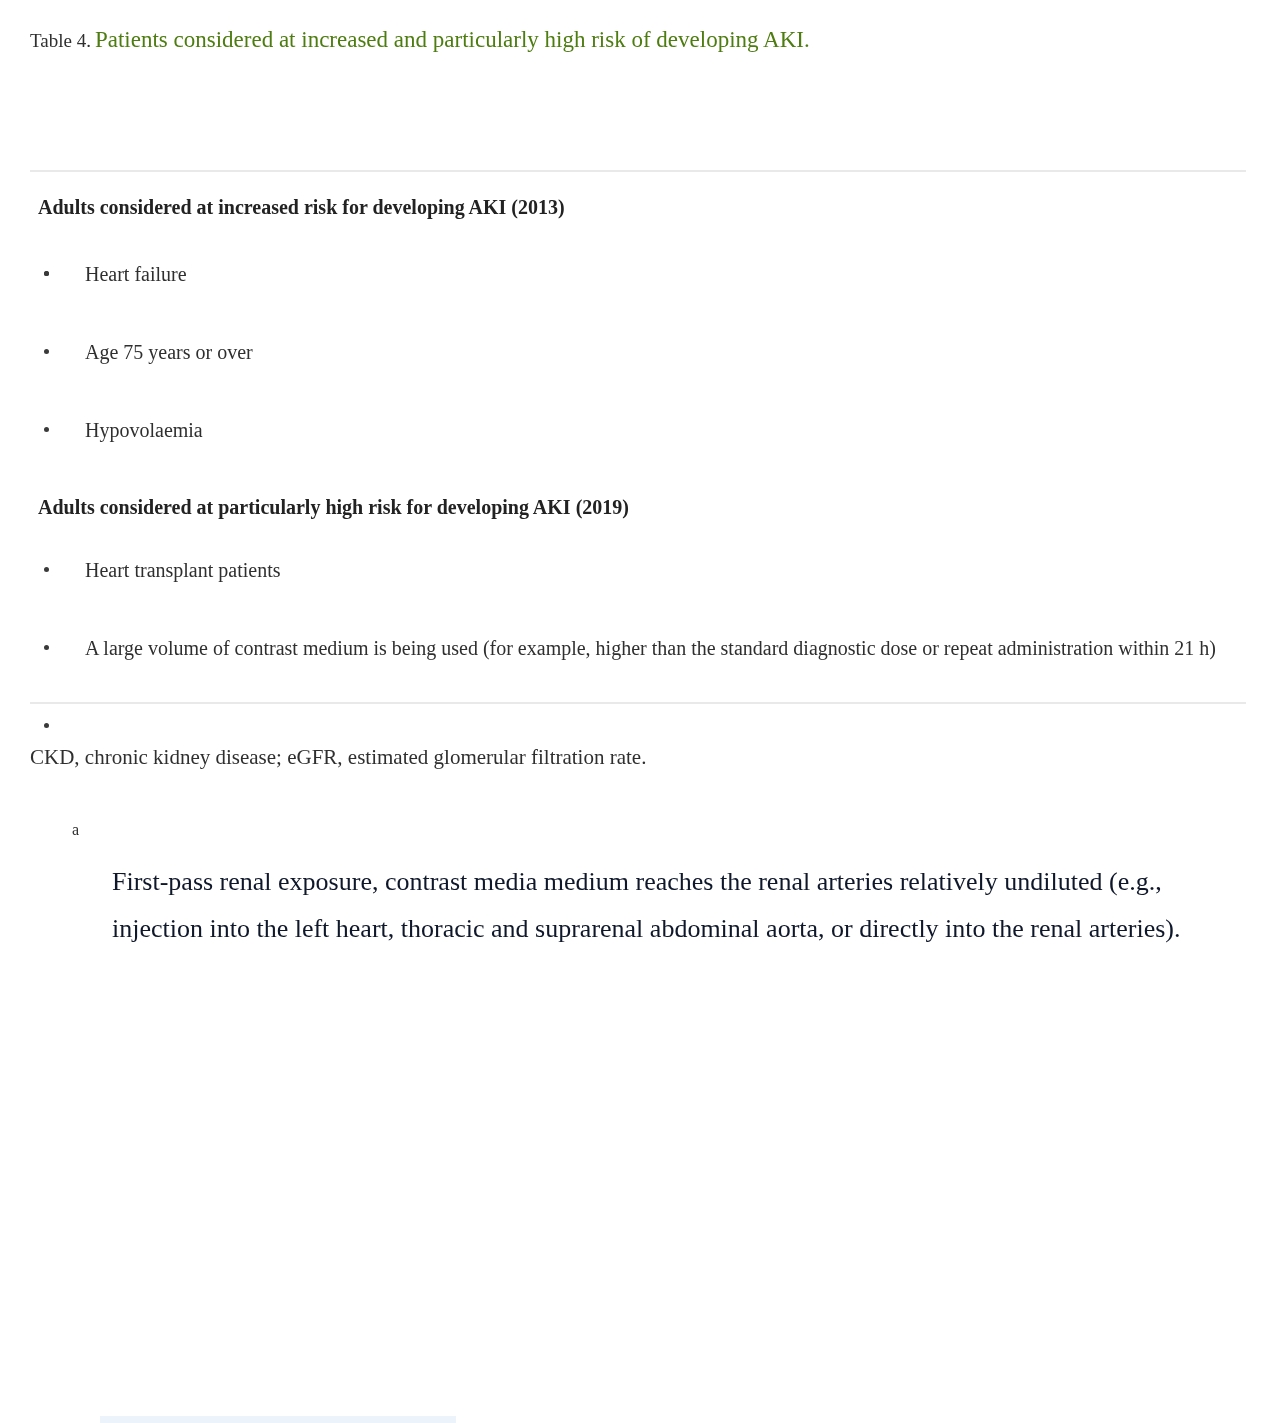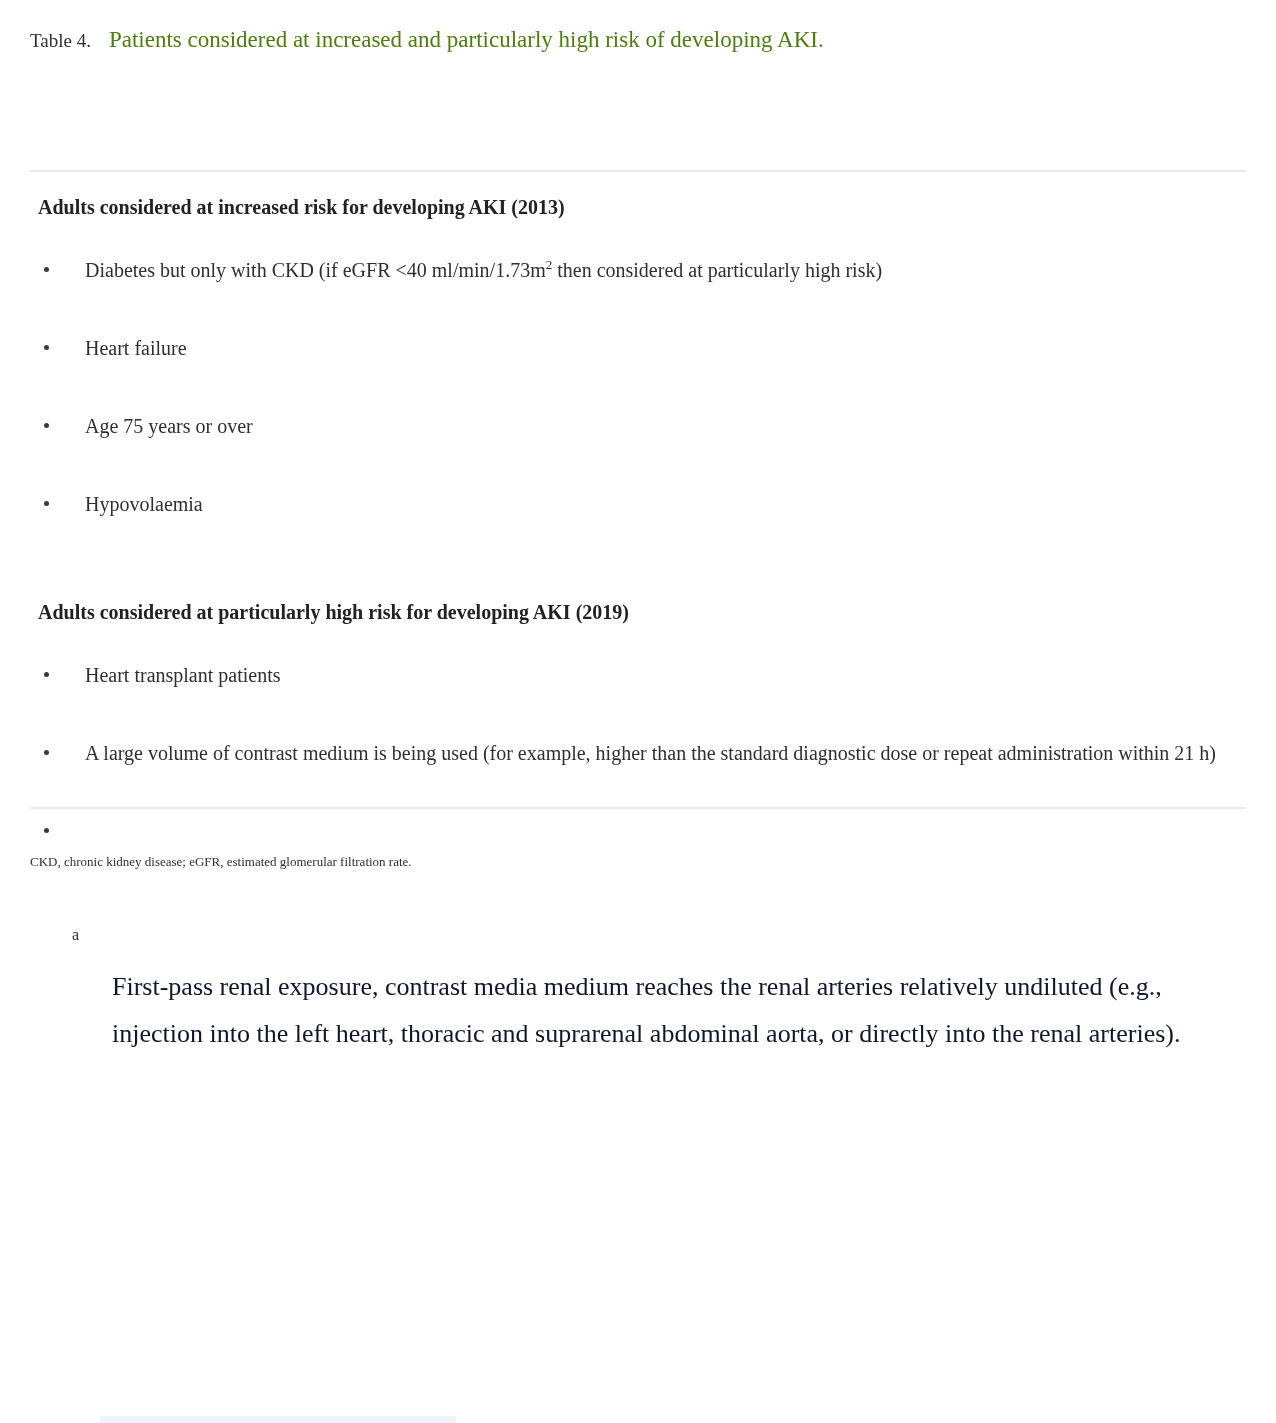--- a/index.html
+++ b/index.html
@@ -17,21 +17,21 @@
     color: #2f2f2f;
     font-family: "Liberation Serif", "DejaVu Serif", serif;
     overflow: hidden;
   }
   .table-title {
     line-height: 32px;
     white-space: nowrap;
   }
   .table-label {
     font-size: 19px;
-    margin-right: 18px;
+    margin-right: 4px;
     color: #2f2f2f;
   }
   .table-title-text {
     font-size: 23px;
     color: #4d7c0f;
     margin-top: 31px;
   }
   .rule {
     border: none;
     border-top: 2px solid #e9e9e9;
@@ -41,21 +41,21 @@
   .rule-bottom { margin-top: 29px; }
 
   .section-heading {
     font-size: 20px;
     font-weight: bold;
     color: #222222;
     margin: 22px 0 26px 8px;
     line-height: 26px;
   }
   .section-heading.second {
-    margin-top: 71px;
+    margin-top: 40px;
   }
   ul.bullet-list {
     list-style: none;
     margin: 0;
     padding: 0;
   }
   li.bullet-item {
     position: relative;
     padding-left: 55px;
     font-size: 20px;
@@ -76,21 +76,21 @@
     font-size: 13px;
     line-height: 0;
     vertical-align: super;
   }
   sup.sup-link {
     color: #2d7cb8;
     cursor: pointer;
   }
   .abbrev {
     margin: 38px 0 0 0;
-    font-size: 13px;
+    font-size: 21px;
     line-height: 30px;
     color: #2f2f2f;
   }
   .fn-marker {
     margin: 48px 0 0 42px;
     font-size: 16px;
     line-height: 20px;
     color: #2f2f2f;
   }
   .fn-text {
@@ -116,21 +116,21 @@
 
   <div class="table-title">
     <span class="table-label">Table 4.</span><span class="table-title-text">Patients considered at increased and particularly high risk of developing AKI.</span>
   </div>
 
   <div class="rule rule-top"></div>
 
   <div id="sections">
       <h2 class="section-heading">Adults considered at increased risk for developing AKI (2013)</h2>
       <ul class="bullet-list">
-        <li class="bullet-item"><span class="dot"></span><span class="li-text"><span>Diabetes but only with CKD (if eGFR &lt;40 ml/min/1.73m</span><sup class="sup">2</sup><span> then considered at particularly high risk)</span></span></li>
+        <li class="bullet-item"><span class="dot"></span></li>
         <li class="bullet-item"><span class="dot"></span><span class="li-text"><span>Heart failure</span></span></li>
         <li class="bullet-item"><span class="dot"></span><span class="li-text"><span>Age 75 years or over</span></span></li>
         <li class="bullet-item"><span class="dot"></span><span class="li-text"><span>Hypovolaemia</span></span></li>
       </ul>
       <h2 class="section-heading second">Adults considered at particularly high risk for developing AKI (2019)</h2>
       <ul class="bullet-list">
         <li class="bullet-item"><span class="dot"></span><span class="li-text"><span>Heart transplant patients</span></span></li>
         <li class="bullet-item"><span class="dot"></span><span class="li-text"><span>A large volume of contrast medium is being used (for example, higher than the standard diagnostic dose or repeat administration within 21 h)</span></span></li>
         <li class="bullet-item"><span class="dot"></span></li>
       </ul>

